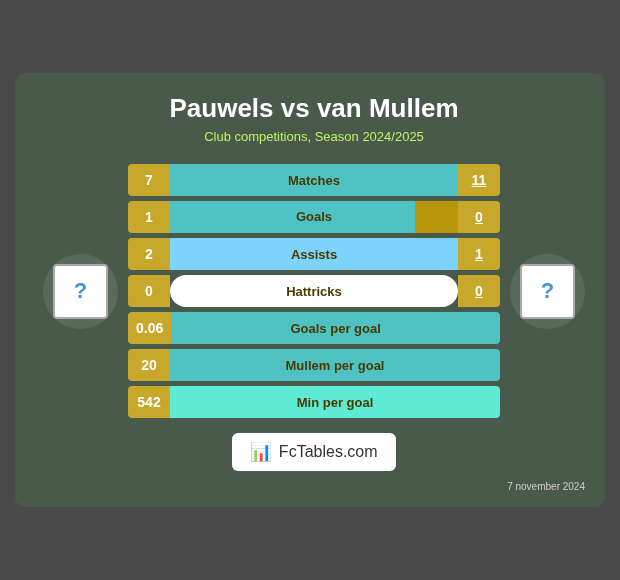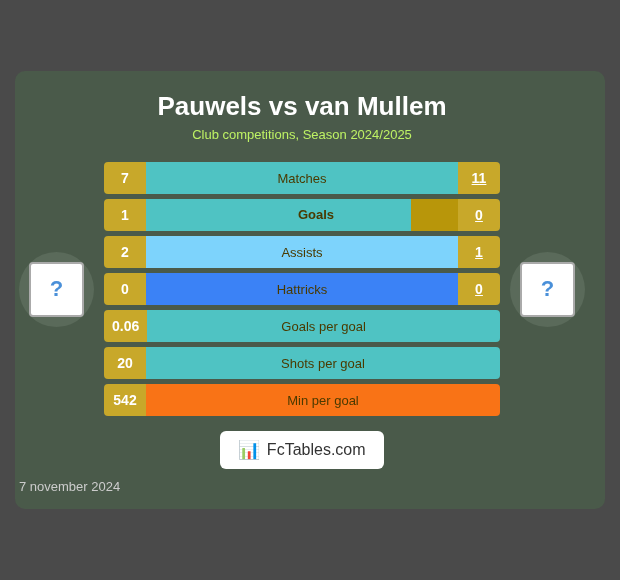--- a/index.html
+++ b/index.html
@@ -9,21 +9,21 @@
       background-color: #4a4a4a;
       font-family: Arial, sans-serif;
       display: flex;
       align-items: center;
       justify-content: center;
     }
     .card {
       width: 590px;
       background-color: #4a5a4a;
       border-radius: 10px;
-      padding: 20px 20px 15px 4px;
+      padding: 20px 20px 15px 28px;
       position: relative;
     }
     .title {
       text-align: center;
       color: #fff;
       font-size: 26px;
       font-weight: bold;
       margin-bottom: 5px;
     }
     .subtitle {
@@ -82,21 +82,21 @@
       padding: 0 8px;
       height: 100%;
       display: flex;
       align-items: center;
       justify-content: center;
       min-width: 42px;
       z-index: 2;
     }
     .stat-label {
       color: #4a3a00;
-      font-weight: normal;
+      font-weight: bold;
       font-size: 13px;
       z-index: 1;
     }
     .stat-right-val {
       background-color: #c8a82a;
       color: #fff;
       font-weight: bold;
       font-size: 14px;
       padding: 0 8px;
       height: 100%;
@@ -121,23 +121,23 @@
     }
     .logo-icon {
       font-size: 18px;
     }
     .logo-text {
       font-size: 16px;
       font-weight: normal;
       color: #333;
     }
     .date-footer {
-      text-align: left;
+      text-align: right;
       color: #ccc;
-      font-size: 13px;
+      font-size: 10px;
       margin-top: 4px;
     }
   </style>
 </head>
 <body>
 
 <div class="card">
   <div class="title">Pauwels vs van Mullem</div>
   <div class="subtitle">Club competitions, Season 2024/2025</div>
 
@@ -157,58 +157,58 @@
           <span class="stat-label">Matches</span>
         </div>
         <div class="stat-right-val">11</div>
       </div>
 
       <div class="stat-row">
         <div class="stat-left-val">1</div>
         <div style="flex:1; height:100%; position:relative; overflow:hidden;">
           <div style="position:absolute; left:0; top:0; bottom:0; width:85%; background:#4fc3c3;"></div>
           <div style="position:absolute; right:0; top:0; bottom:0; width:15%; background:#b8960a;"></div>
-          <span style="position:absolute; width:100%; text-align:center; color:#4a3a00; font-weight:bold; font-size:13px; line-height:32px; z-index:2;margin-left:14px;">Goals</span>
+          <span style="position:absolute; width:100%; text-align:center; color:#4a3a00; font-weight:bold; font-size:13px; line-height:32px; z-index:2;">Goals</span>
         </div>
         <div class="stat-right-val">0</div>
       </div>
 
       <div class="stat-row">
         <div class="stat-left-val">2</div>
         <div style="flex:1; height:100%; background:#7dd3fc; display:flex; align-items:center; justify-content:center;">
           <span class="stat-label">Assists</span>
         </div>
         <div class="stat-right-val">1</div>
       </div>
 
       <div class="stat-row">
         <div class="stat-left-val">0</div>
-        <div style="flex:1; height:100%; background:#3b82f6; display:flex; align-items:center; justify-content:center;">
+        <div style="flex:1; height:100%; background:#ffffff; display:flex; align-items:center; justify-content:center;border-radius:16px;">
           <span class="stat-label">Hattricks</span>
         </div>
         <div class="stat-right-val">0</div>
       </div>
 
       <div class="stat-row">
         <div class="stat-left-val">0.06</div>
         <div style="flex:1; height:100%; background:#4fc3c3; display:flex; align-items:center; justify-content:center;">
           <span class="stat-label">Goals per goal</span>
         </div>
       </div>
 
       <div class="stat-row">
         <div class="stat-left-val">20</div>
         <div style="flex:1; height:100%; background:#4fc3c3; display:flex; align-items:center; justify-content:center;">
-          <span class="stat-label">Shots per goal</span>
+          <span class="stat-label">Mullem per goal</span>
         </div>
       </div>
 
       <div class="stat-row">
         <div class="stat-left-val">542</div>
-        <div style="flex:1; height:100%; background:#f97316; display:flex; align-items:center; justify-content:center;">
+        <div style="flex:1; height:100%; background:#5eead4; display:flex; align-items:center; justify-content:center;">
           <span class="stat-label">Min per goal</span>
         </div>
       </div>
 
     </div>
 
     <div class="avatar">
       <div class="avatar-placeholder">
         <span>?</span>
       </div>

